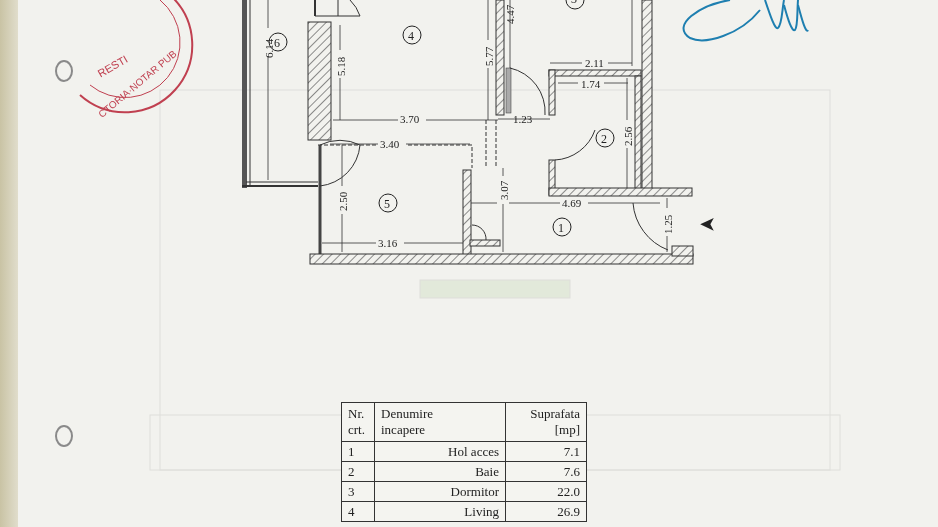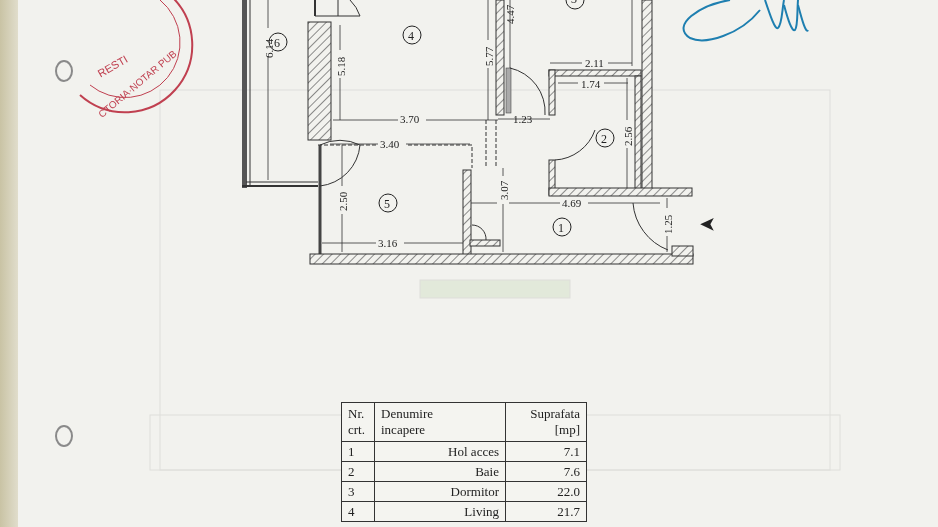--- a/index.html
+++ b/index.html
@@ -178,16 +178,16 @@
     <td class="c3">7.6</td>
   </tr>
   <tr>
     <td class="c1">3</td>
     <td class="c2">Dormitor</td>
     <td class="c3">22.0</td>
   </tr>
   <tr>
     <td class="c1">4</td>
     <td class="c2">Living</td>
-    <td class="c3">21.7</td>
+    <td class="c3">26.9</td>
   </tr>
 </tbody>
   </table>
 
 </body></html>

